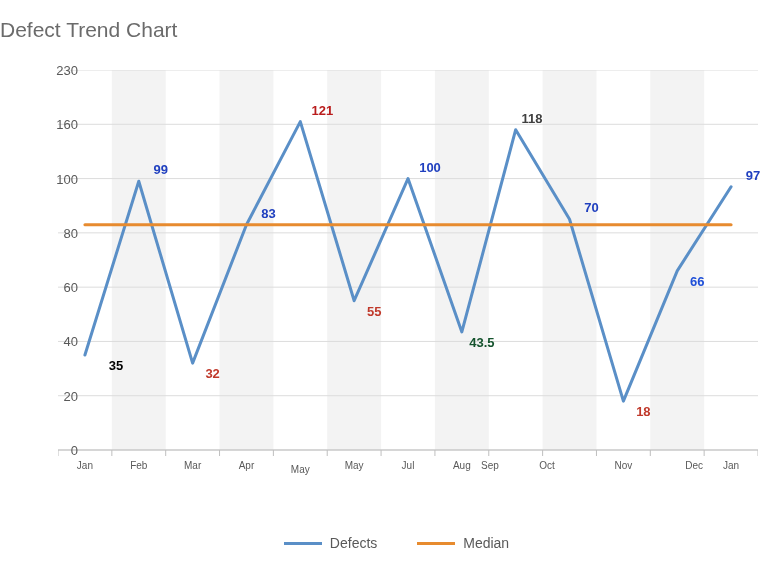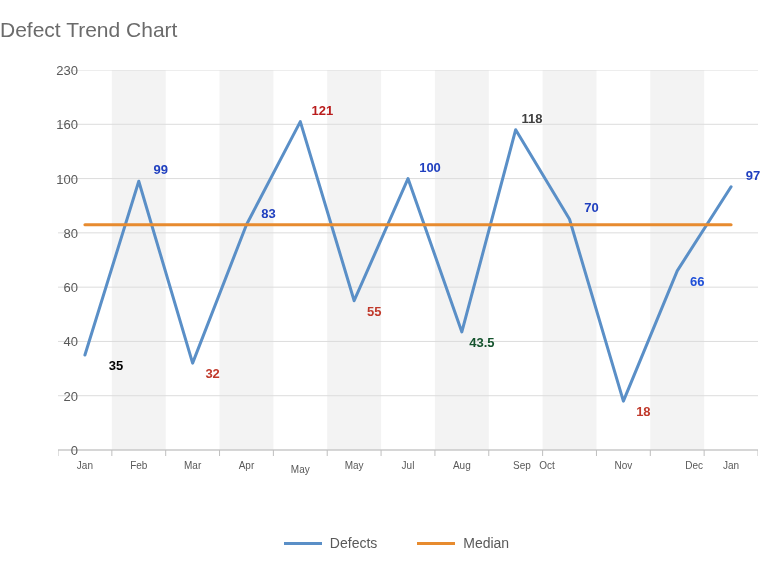--- a/index.html
+++ b/index.html
@@ -132,21 +132,21 @@
     </div>
   <div id="xtick-layer">
       <div class="xtick-label" style="left: 84.9231px; top: 460px;">Jan</div>
       <div class="xtick-label" style="left: 138.769px; top: 460px;">Feb</div>
       <div class="xtick-label" style="left: 192.615px; top: 460px;">Mar</div>
       <div class="xtick-label" style="left: 246.462px; top: 460px;">Apr</div>
       <div class="xtick-label" style="left: 300.308px; top: 464px;">May</div>
       <div class="xtick-label" style="left: 354.154px; top: 460px;">May</div>
       <div class="xtick-label" style="left: 408px; top: 460px;">Jul</div>
       <div class="xtick-label" style="left: 461.846px; top: 460px;">Aug</div>
-      <div class="xtick-label" style="left: 522px; top: 460px;">Sep</div>
+      <div class="xtick-label" style="left: 490px; top: 460px;">Sep</div>
       <div class="xtick-label" style="left: 547px; top: 460px;">Oct</div>
       <div class="xtick-label" style="left: 623.385px; top: 460px;">Nov</div>
       <div class="xtick-label" style="left: 677.231px; top: 460px; margin-left: 17px;">Dec</div>
       <div class="xtick-label" style="left: 731.077px; top: 460px;">Jan</div>
     </div>
   <div id="dlabel-layer">
       <div class="dlabel" style="color: #000000; left: 116px; top: 365px;">35</div>
       <div class="dlabel" style="color: rgb(31, 63, 191); left: 160.769px; top: 169.286px;">99</div>
       <div class="dlabel" style="color: rgb(192, 57, 43); left: 212.615px; top: 373.143px;">32</div>
       <div class="dlabel" style="color: rgb(31, 63, 191); left: 268.462px; top: 212.714px;">83</div>

